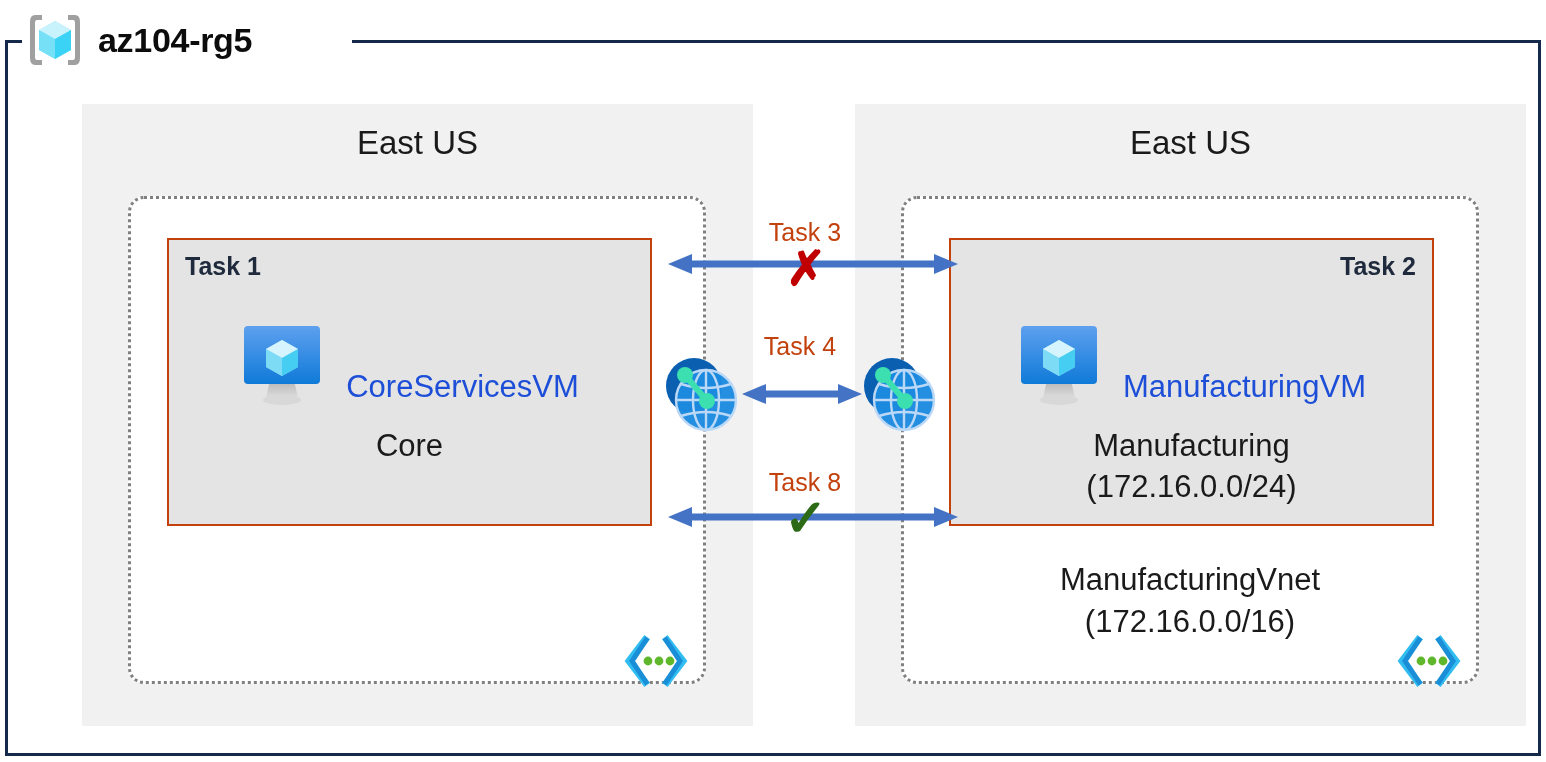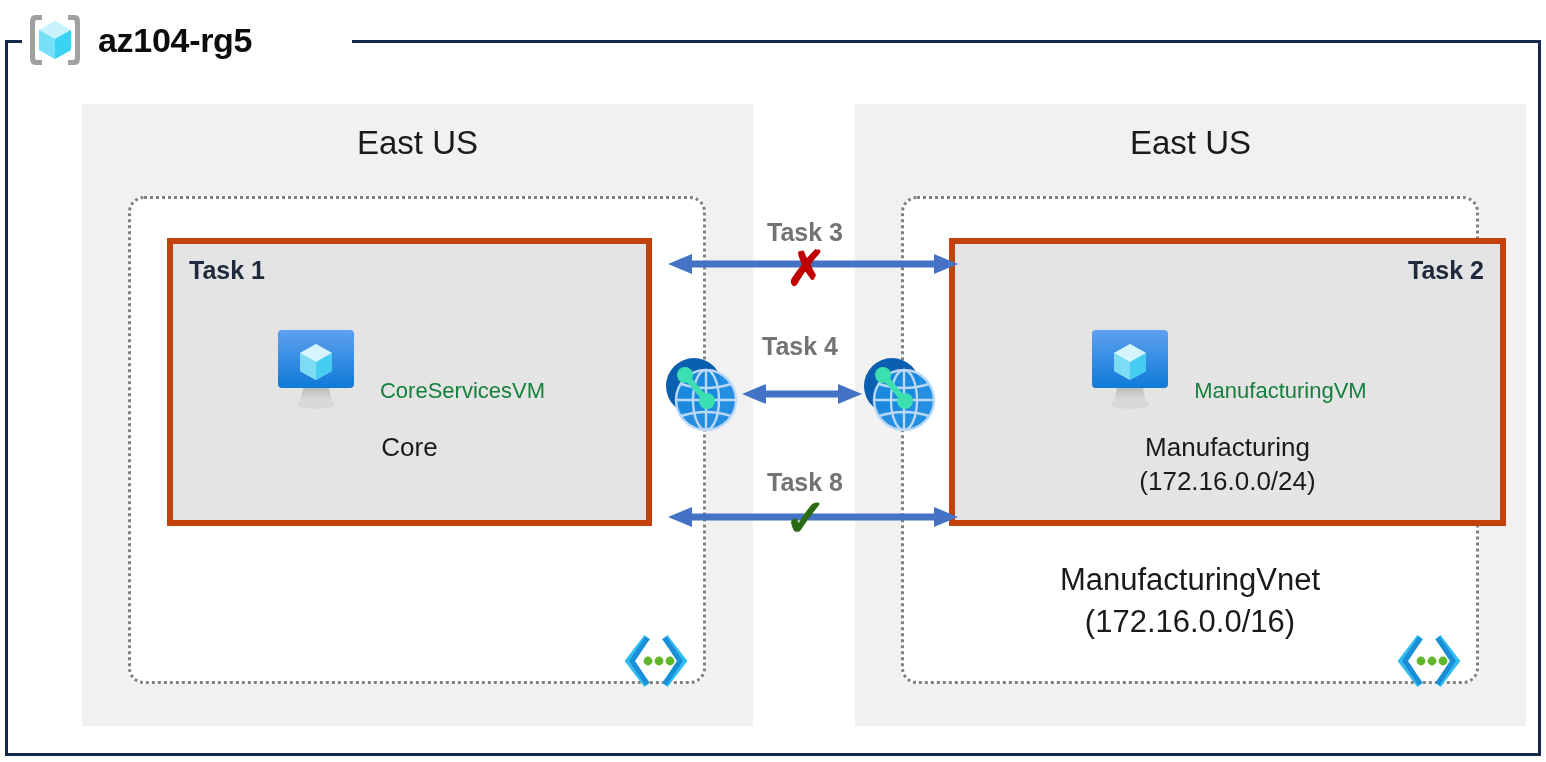--- a/index.html
+++ b/index.html
@@ -112,25 +112,25 @@
     width: 66px;
     height: 52px;
   }
 
   
   .subnet {
     position: absolute;
     top: 238px;
     height: 288px;
     background: #e4e4e4;
-    border: 6px solid #c2410c;
+    border: 2px solid #c2410c;
     box-sizing: border-box;
   }
   .subnet-left  { left: 167px; width: 485px; }
-  .subnet-right { left: 949px; width: 557px; }
+  .subnet-right { left: 949px; width: 485px; }
   .subnet-task {
     position: absolute;
     top: 12px;
     font-size: 25px;
     font-weight: bold;
     color: #1f2a3d;
   }
   .subnet-left  .subnet-task { left: 16px; }
   .subnet-right .subnet-task { right: 16px; }
 
@@ -138,51 +138,51 @@
     position: absolute;
     top: 82px;
     left: 0;
     width: 100%;
     display: flex;
     align-items: center;
     justify-content: center;
     gap: 22px;
   }
   .vm-name {
-    font-size: 22px;
-    color: #15803d;
+    font-size: 31px;
+    color: #1d4ed8;
     white-space: nowrap;
     margin-top: 43px;
   }
   .subnet-caption {
     position: absolute;
     left: 0;
     width: 100%;
     top: 186px;
     text-align: center;
-    font-size: 26px;
+    font-size: 31px;
     color: #1a1a1a;
     line-height: 1.32;
   }
   .subnet-caption .line2 { display: block; }
 
   
   .vm-icon { position: relative; width: 84px; height: 86px; }
 
   
   .peer-icon { position: absolute; width: 82px; height: 82px; }
   .peer-left  { left: 661px; top: 353px; }
   .peer-right { left: 859px; top: 353px; }
 
   
   .conn-label {
     position: absolute;
     font-size: 25px;
-    font-weight: bold;
-    color: #737373;
+    font-weight: normal;
+    color: #c2410c;
     text-align: center;
     white-space: nowrap;
   }
   .arrow-svg { position: absolute; }
   .mark {
     position: absolute;
     font-weight: bold;
     line-height: 1;
   }
   .mark-x {

